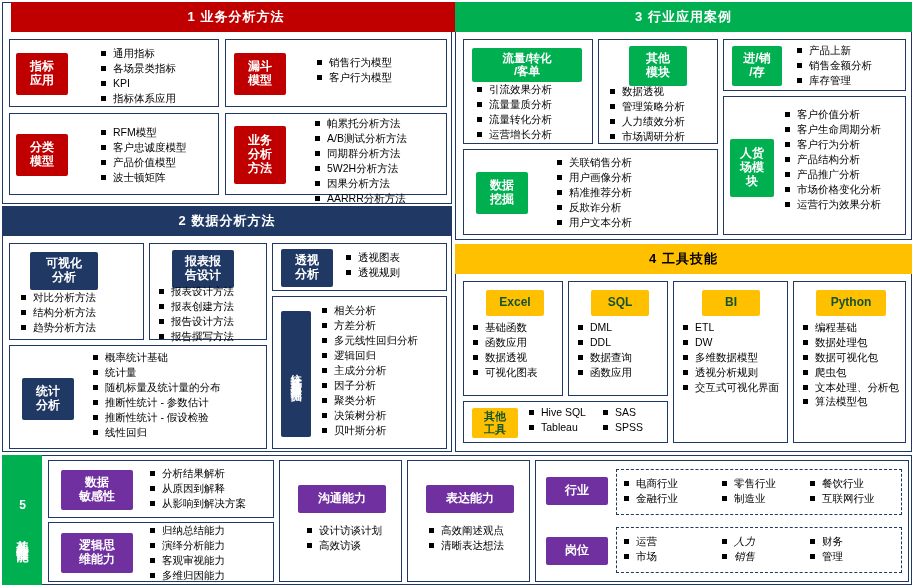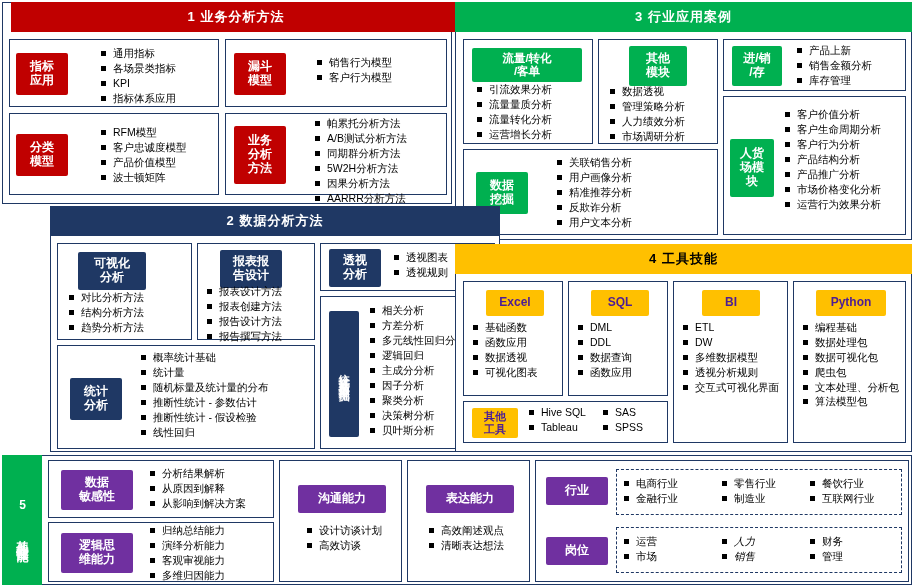--- a/index.html
+++ b/index.html
@@ -27,21 +27,21 @@
 
   
   .chip{
     display:flex;align-items:center;justify-content:center;text-align:center;
     font-weight:bold;color:#fff;font-size:12px;line-height:1.15;
     border-radius:2px;padding:2px;
   }
   .chip-red{background:#c00000;}
   .chip-green{background:#00b050;}
   .chip-blue{background:#1f3864;}
-  .chip-yellow{background:#ffc000;color:#4c1d95;}
+  .chip-yellow{background:#ffc000;color:#14532d;}
   .chip-purple{background:#7030a0;}
 
   
   ul.bul{list-style:none;margin:0;padding:0;}
   ul.bul li{
     position:relative;padding-left:13px;line-height:15px;font-size:10.5px;
     white-space:nowrap;
   }
   ul.bul li:before{
     content:"";position:absolute;left:1px;top:5px;
@@ -170,21 +170,21 @@
         <li>客户生命周期分析</li>
         <li>客户行为分析</li>
         <li>产品结构分析</li>
         <li>产品推广分析</li>
         <li>市场价格变化分析</li>
         <li>运营行为效果分析</li>
       </ul>
     </div>
   </div>
 
-  <div class="abs panel" style="left:2px;top:206px;width:450px;height:246px;margin-left:48px;">
+  <div class="abs panel" style="left:2px;top:206px;width:450px;height:246px;">
     <div class="hdr hdr-blue abs" style="left:-1px;top:-1px;width:450px;height:30px;">
       <span>2 数据分析方法</span>
     </div>
 
     <div class="abs inner" style="left:6px;top:36px;width:135px;height:97px;">
       <div class="chip chip-blue abs" style="left:20px;top:8px;width:68px;height:38px;white-space:pre-line;">可视化
 分析</div>
       <ul class="bul abs" style="left:10px;top:46px;">
         <li>对比分析方法</li>
         <li>结构分析方法</li>

